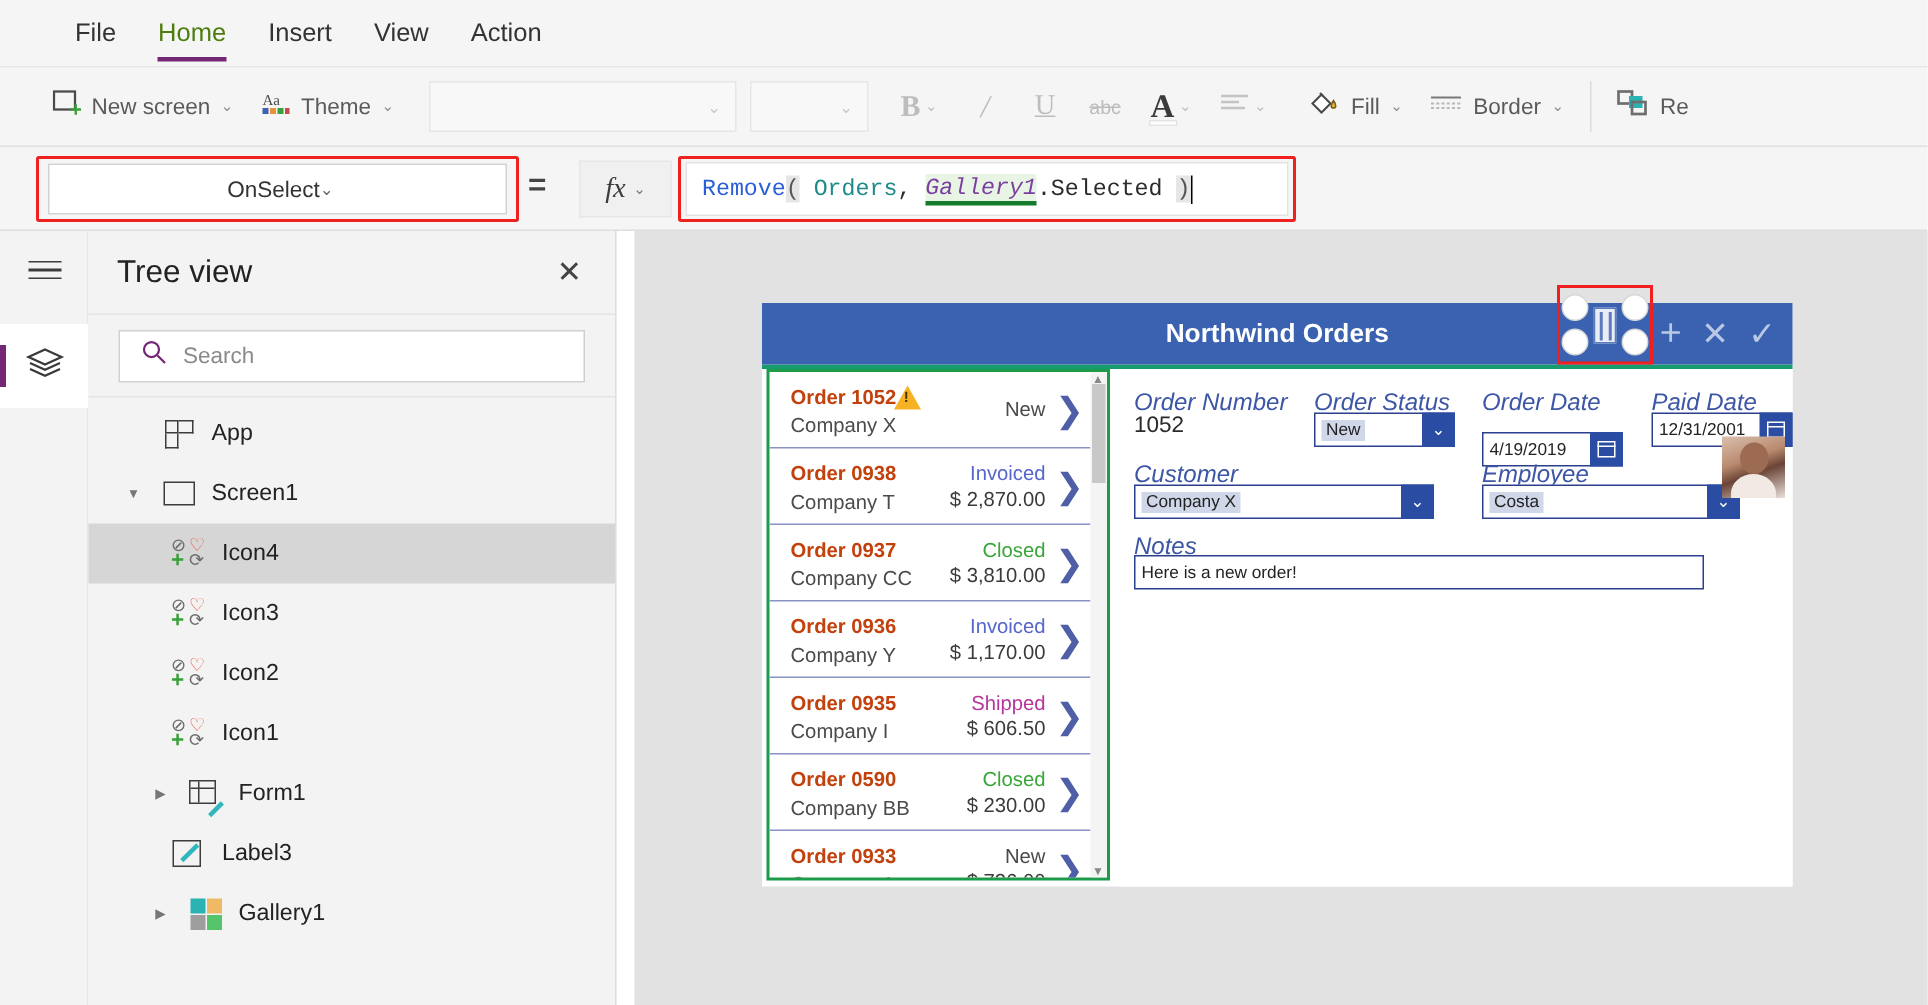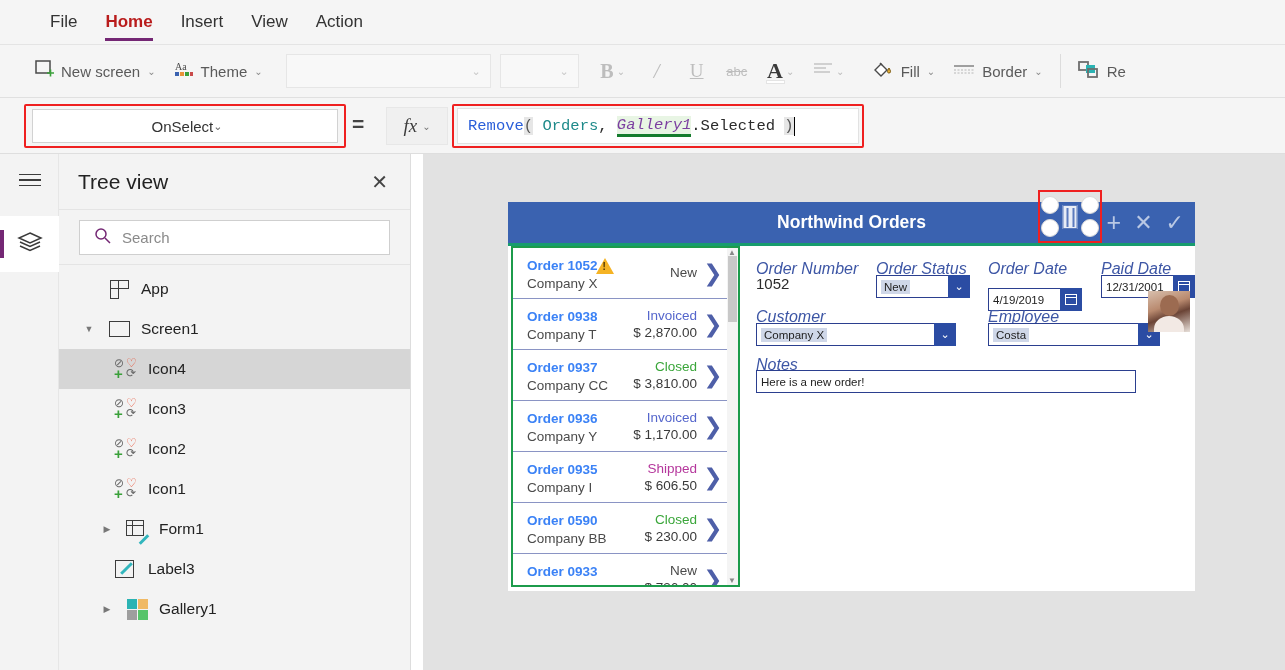--- a/index.html
+++ b/index.html
@@ -16,21 +16,21 @@
     position: absolute; left: 0; top: 0; width: 1285px; height: 45px;
     background: #f5f5f5;
     border-bottom: 1px solid #e4e4e4;
     display: flex; align-items: center; padding-left: 36px; gap: 0px;
   }
   .menu-item {
     font-size: 17px; color: #333; padding: 0 14px;
     height: 45px; display: flex; align-items: center; position: relative;
     cursor: default;
   }
-  .menu-item.active { font-weight: bold; color: #b91c1c; }
+  .menu-item.active { font-weight: normal; color: #4d7c0f; }
   .menu-item.active::after {
     content: ""; position: absolute; left: 14px; right: 14px; bottom: 4px;
     height: 3px; background: #742774;
   }
 
   
   .ribbon {
     position: absolute; left: 0; top: 45px; width: 1285px; height: 53px;
     background: #f5f5f5; border-bottom: 1px solid #e0e0e0;
     display: flex; align-items: center; padding-left: 26px;
@@ -216,21 +216,21 @@
   .gallery {
     position: absolute; left: 3px; top: 44px; width: 229px; height: 341px;
     border: 2px solid #1c9b4b; background: #ffffff; overflow: hidden;
   }
   .gal-inner { position: absolute; left: 0; top: 0; right: 11px; bottom: 0; }
   .gal-item {
     height: 51px; border-bottom: 1px solid #8a94c4;
     display: flex; align-items: center; padding: 0 4px 0 14px; position: relative;
   }
   .gal-left { flex: 1; }
-  .gal-ordno { font-size: 13.5px; font-weight: bold; color: #3b82f6; position: relative; display:inline-block;}
+  .gal-ordno { font-size: 13.5px; font-weight: bold; color: #c2410c; position: relative; display:inline-block;}
   .gal-comp { font-size: 13.5px; color: #4b4b4b; margin-top: 2px; }
   .gal-right { text-align: right; margin-right: 6px; }
   .gal-status { font-size: 13.5px; }
   .gal-amt { font-size: 13.5px; color: #3a3a3a; margin-top: 2px;}
   .gal-chev { font-size: 23px; color: #4e5fa8; font-weight: 300; width: 20px; text-align:center;}
   .warn-tri {
     display: inline-block; width: 0; height: 0; vertical-align: -4px; margin-left: -2px;
     border-left: 9px solid transparent; border-right: 9px solid transparent;
     border-bottom: 16px solid #f5b324; position: relative;
   }

